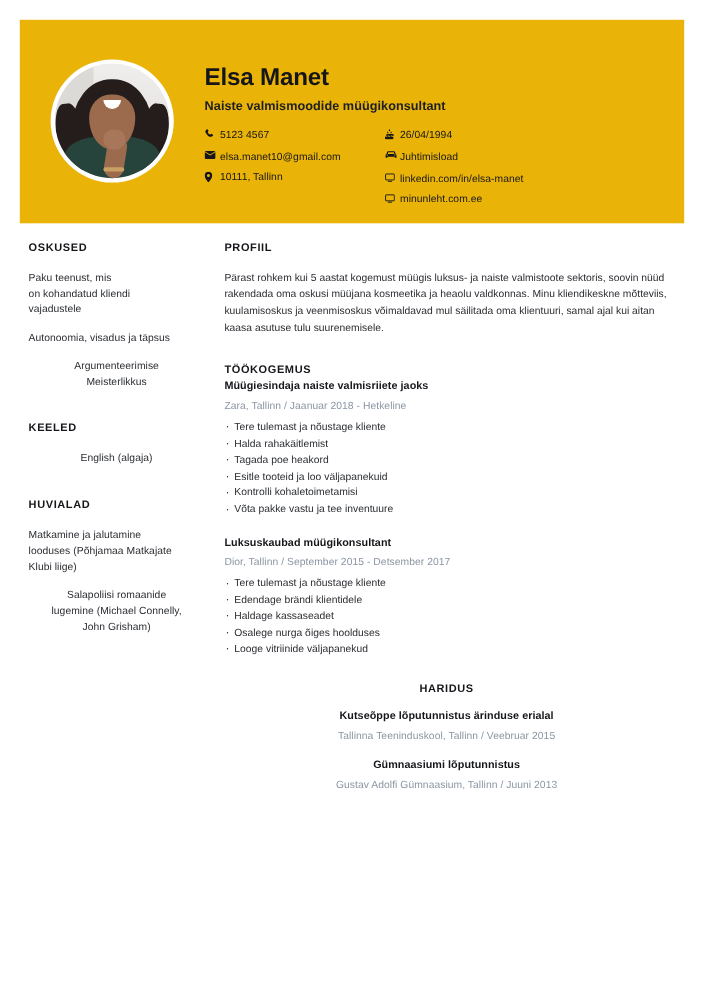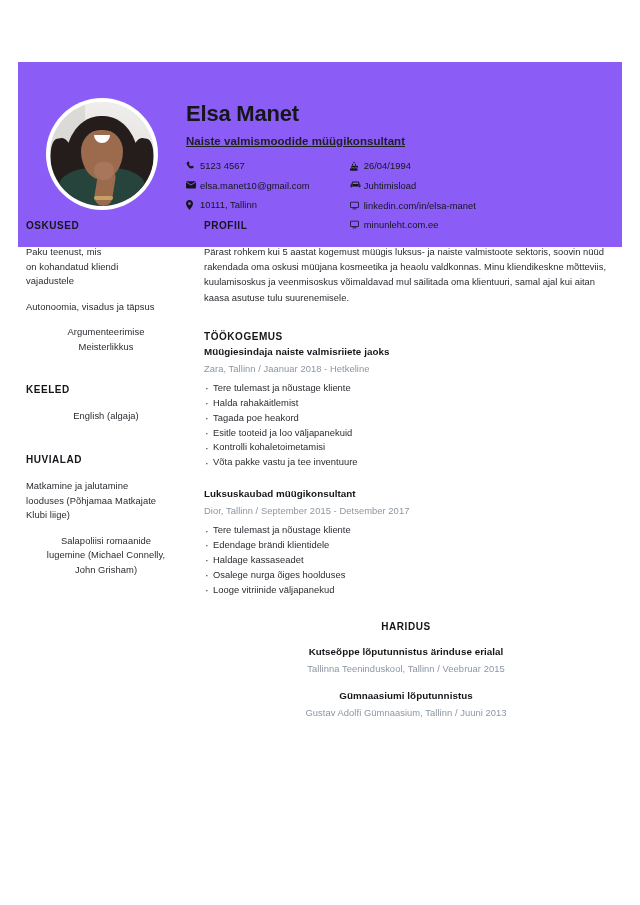--- a/index.html
+++ b/index.html
@@ -24,23 +24,22 @@
     box-sizing: border-box;
   }
 
   
   .header {
     position: absolute;
     left: 18px;
     top: 18px;
     width: 604px;
     height: 185px;
-    background: #8b5cf6;
+    background: #eab308;
     box-sizing: border-box;
-    margin-top: 44px;
   }
 
   .avatar-wrap {
     position: absolute;
     left: 28px;
     top: 36px;
     width: 112px;
     height: 112px;
     border-radius: 50%;
     background: #ffffff;
@@ -151,21 +150,20 @@
     color: #15161a;
     margin: 0 0 9px 0;
     line-height: 1.1;
   }
   .job-title {
     font-size: 11.5px;
     font-weight: 600;
     color: #1d1f24;
     margin: 0 0 14px 0;
     letter-spacing: 0.05px;
-    text-decoration: underline;
   }
 
   .contacts {
     display: flex;
     gap: 0px;
   }
   .contact-col {
     display: flex;
     flex-direction: column;
     gap: 10px;

